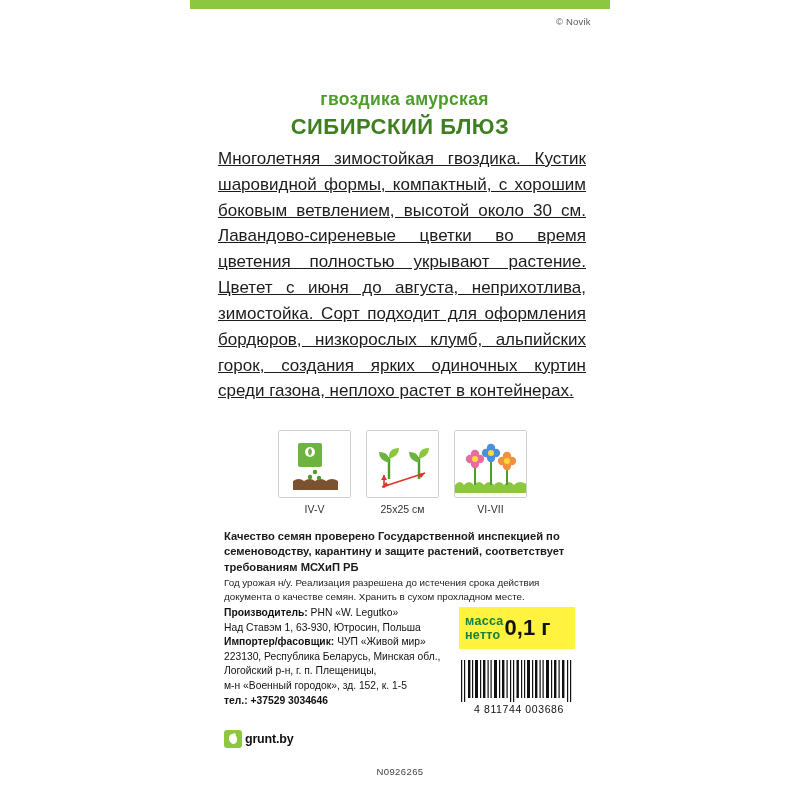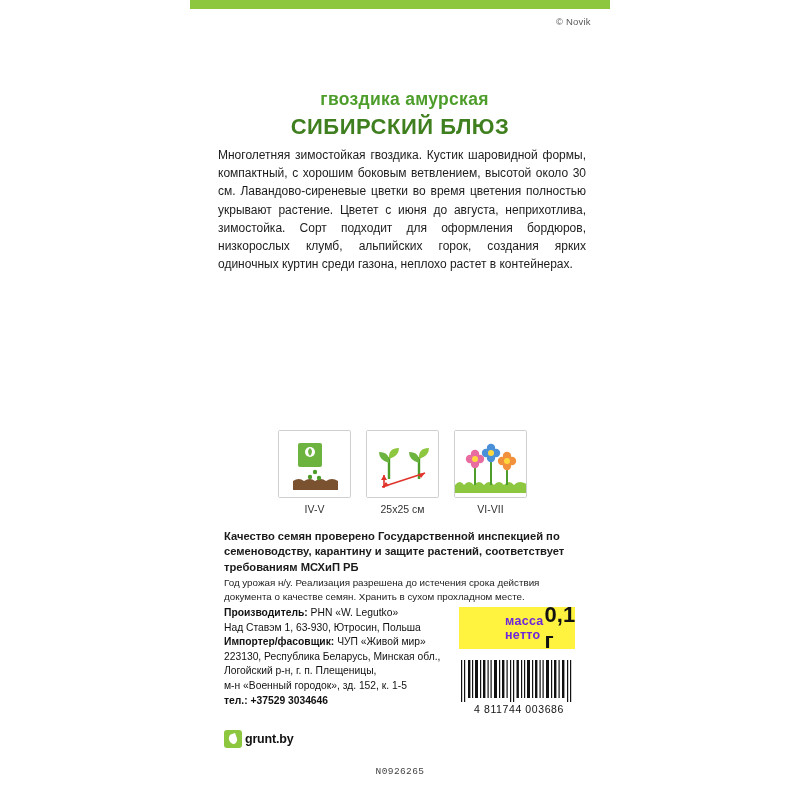--- a/index.html
+++ b/index.html
@@ -53,26 +53,27 @@
     letter-spacing: 0.5px;
     line-height: 1.3;
     margin-top: 1px;
   }
 
   
   .description {
     position: absolute;
     left: 218px; top: 146px;
     width: 368px;
-    font-size: 12px;
+    font-size: 17px;
     line-height: 1.52;
     color: #1c1c1c;
     text-align: justify;
     text-justify: inter-word;
     hyphens: manual;
+    text-decoration: underline;
   }
 
   
   .pictos {
     position: absolute;
     left: 278px; top: 430px;
     width: 250px;
     display: flex;
     gap: 15px;
   }
@@ -166,23 +167,22 @@
     width: 116px; height: 42px;
     background: #fff33f;
     display: flex;
     align-items: center;
     padding: 0 6px;
   }
   .mass-words {
     font-size: 12.5px;
     font-weight: bold;
     line-height: 1.12;
-    color: #6d28d9;
+    color: #15803d;
     letter-spacing: 0.3px;
-    margin-left: 40px;
   }
   .mass-value {
     margin-left: 1px;
     font-size: 22px;
     font-weight: bold;
     color: #111;
   }
 
   
   .barcode {
@@ -203,21 +203,20 @@
 
   
   .bottom-code {
     position: absolute;
     left: 0; top: 766px;
     width: 800px;
     text-align: center;
     font-size: 9.5px;
     color: #444;
     letter-spacing: 0.4px;
-    font-family: Liberation Mono, monospace;
   }
 </style>
 </head>
 <body>
 
 <div class="page">
 
   <div class="top-bar"></div>
 
   <div class="copyright">© Novik</div>

